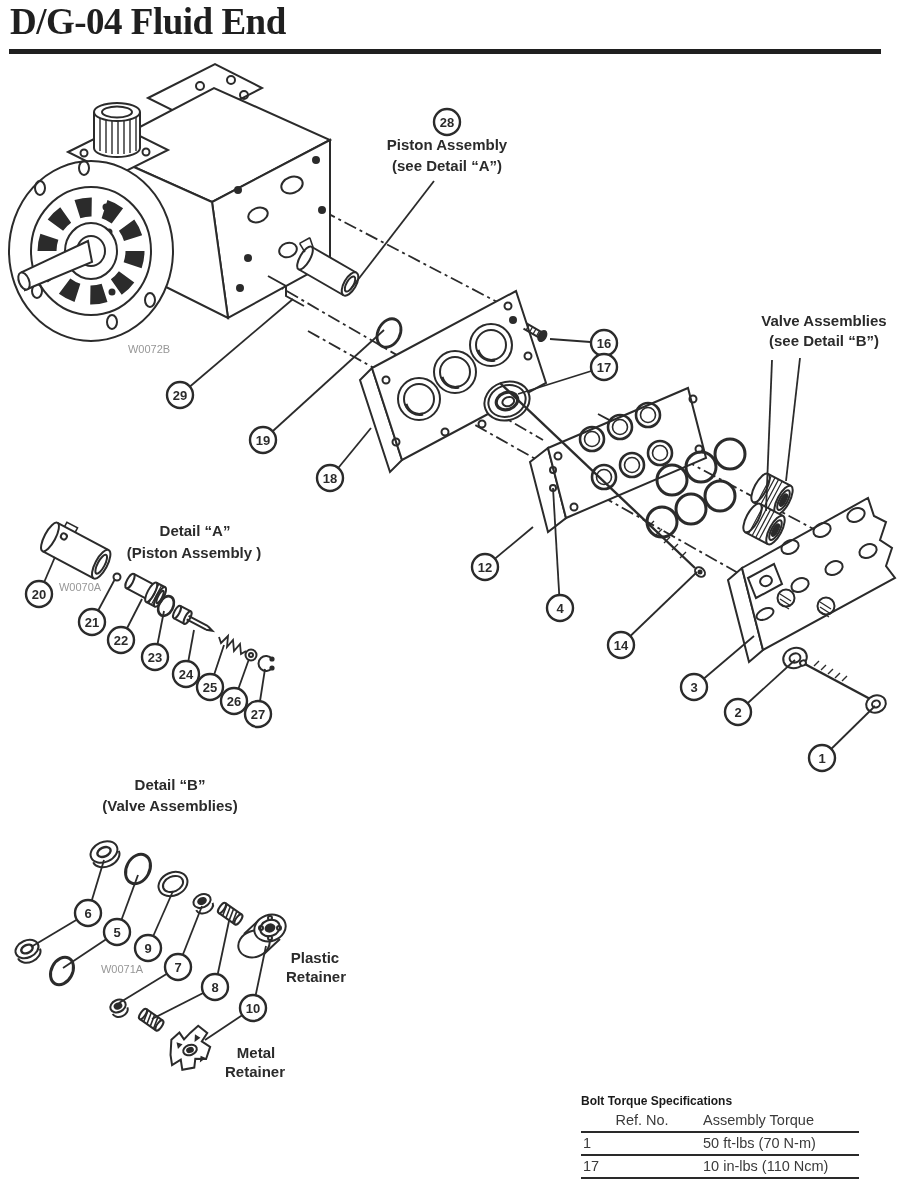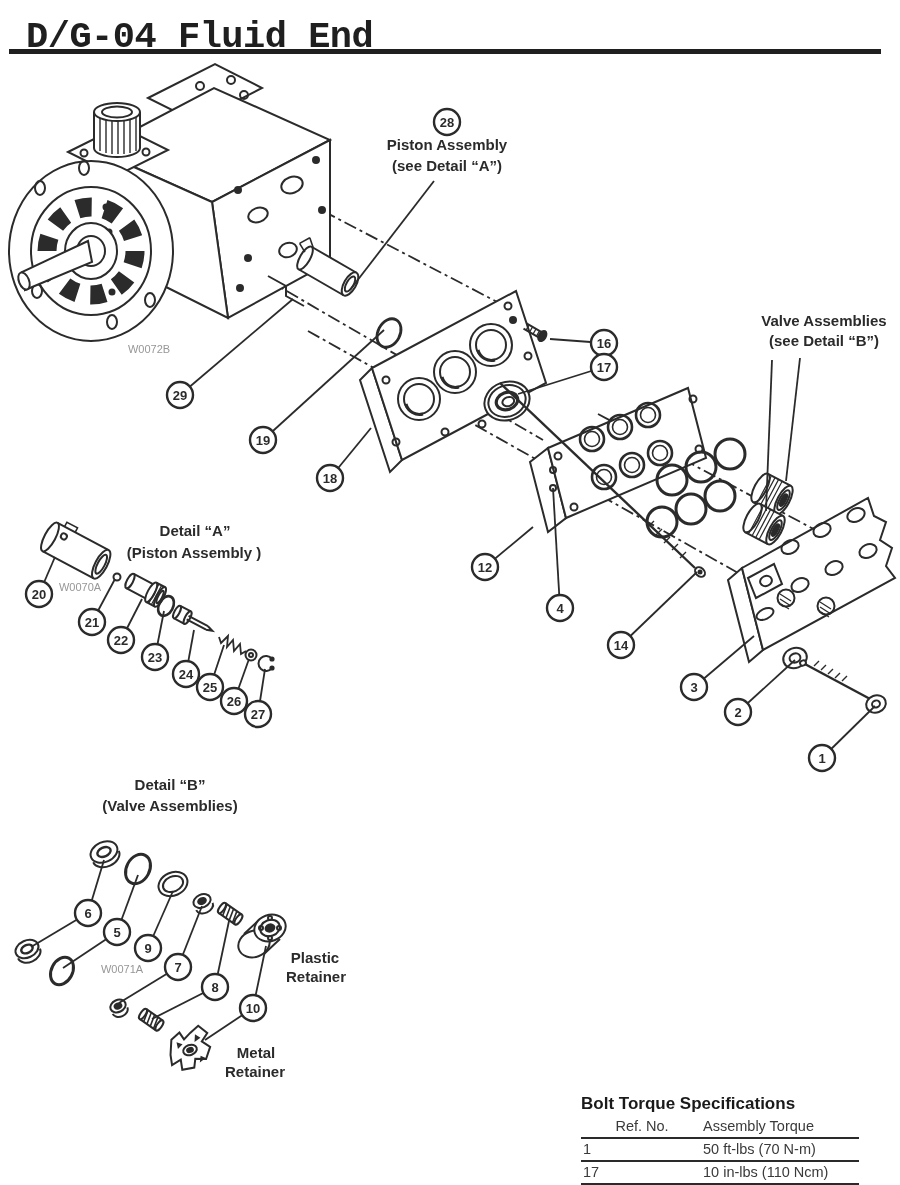--- a/index.html
+++ b/index.html
@@ -1,28 +1,28 @@
 <!DOCTYPE html>
 <html><head>
 <meta charset="utf-8">
 <style>
   html,body{margin:0;padding:0;background:#ffffff;}
   body{width:900px;height:1185px;position:relative;font-family:"Liberation Sans",sans-serif;overflow:hidden;}
-  .page-title{position:absolute;left:10px;top:0px;margin:16px;font-size:37px;font-weight:bold;color:#1f1f1f;letter-spacing:-0.5px;font-family:Liberation Mono, monospace;}
+  .page-title{position:absolute;left:10px;top:0px;margin:0;font-size:37px;font-weight:bold;color:#1f1f1f;letter-spacing:-0.5px;font-family:Liberation Serif, serif;}
   .title-rule{position:absolute;left:9px;top:49px;width:872px;height:5px;background:#1f1f1f;}
   #art{position:absolute;left:0;top:0;}
   
   .lbl{font:bold 15px "Liberation Sans",sans-serif;fill:#2b2b2b;text-anchor:middle;}
   .code{font:11px "Liberation Sans",sans-serif;fill:#979797;text-anchor:middle;}
   .leader{stroke:#2b2b2b;stroke-width:1.8;fill:none;}
   .callout-circle{fill:#ffffff;stroke:#2b2b2b;stroke-width:2.4;}
   .callout-num{font:bold 13px "Liberation Sans",sans-serif;fill:#2b2b2b;text-anchor:middle;}
   
   .torque{position:absolute;left:581px;top:1094px;width:278px;color:#2a2a2a;}
-  .torque-title{font-size:17px;font-weight:bold;color:#1a1a1a;margin:0 0 3px 0;}
+  .torque-title{font-size:12px;font-weight:bold;color:#1a1a1a;margin:0 0 3px 0;}
   .torque table{border-collapse:collapse;width:100%;font-size:14.5px;color:#3a3a3a;}
   .torque th{font-weight:normal;text-align:center;padding:1px 0 3px 2px;border-bottom:2px solid #2a2a2a;}
   .torque th.c2,.torque td.c2{text-align:left;}
   .torque td{padding:2px 0 3px 2px;border-bottom:2px solid #2a2a2a;}
 </style>
 </head>
 <body>
 
 <h1 class="page-title">D/G-04 Fluid End</h1>
 <div class="title-rule"></div>

